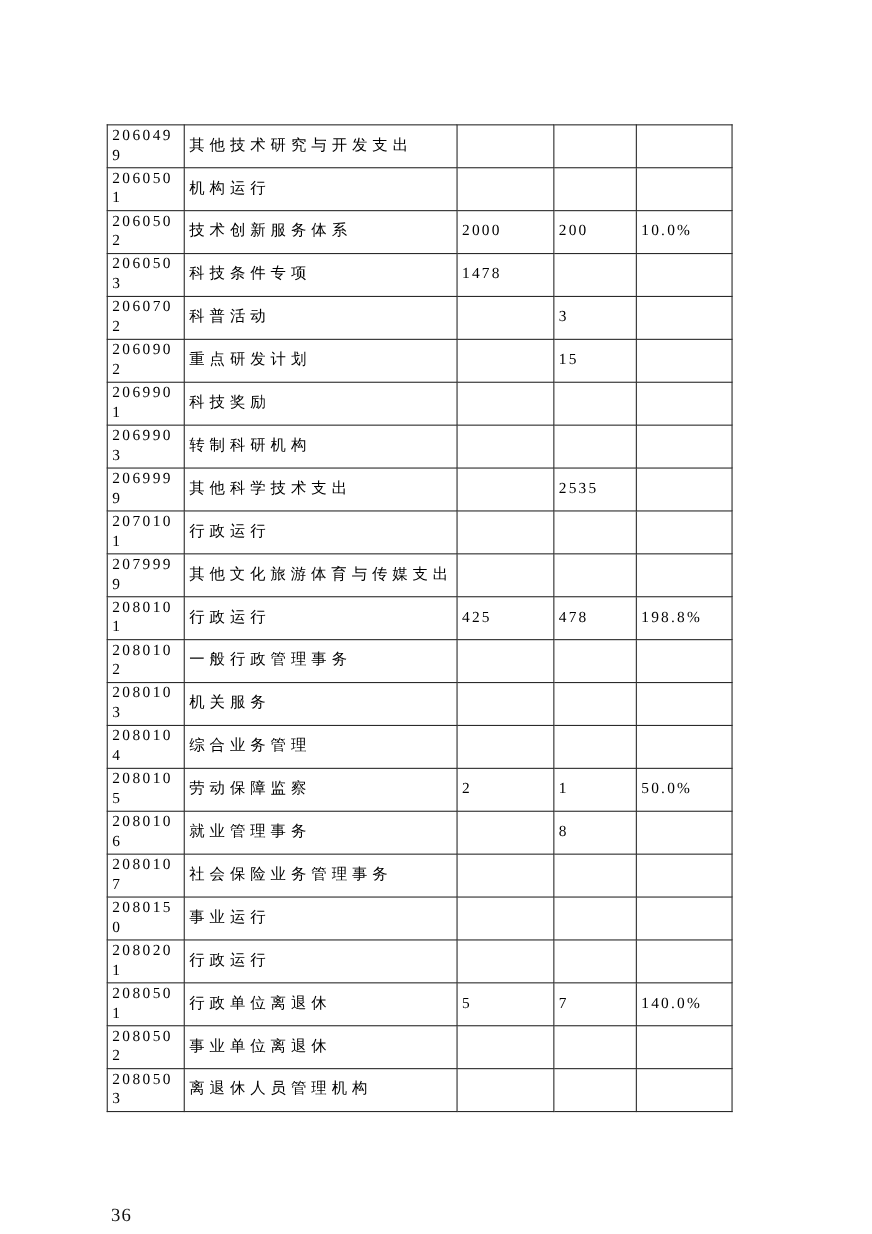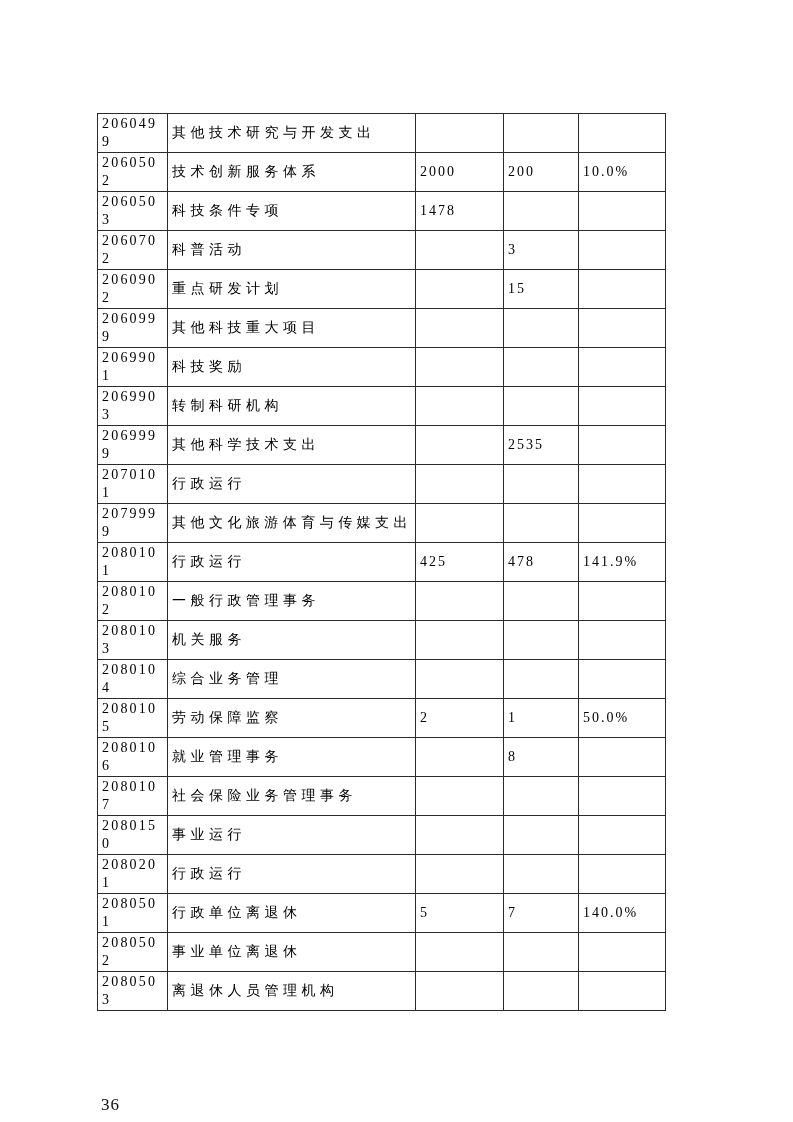--- a/index.html
+++ b/index.html
@@ -68,20 +68,27 @@
     </colgroup>
     <tbody>
         <tr style="height: 26px;">
           <td class="code">2060499</td>
           <td class="name" style="letter-spacing: 4.5px;">其他技术研究与开发支出</td>
           <td class="num"></td>
           <td class="num"></td>
           <td class="num"></td>
         </tr>
         <tr style="height: 26px;">
+          <td class="code">2060501</td>
+          <td class="name" style="letter-spacing: 4.5px;">机构运行</td>
+          <td class="num"></td>
+          <td class="num"></td>
+          <td class="num"></td>
+        </tr>
+        <tr style="height: 26px;">
           <td class="code">2060502</td>
           <td class="name" style="letter-spacing: 4.5px;">技术创新服务体系</td>
           <td class="num">2000</td>
           <td class="num">200</td>
           <td class="num">10.0%</td>
         </tr>
         <tr style="height: 26px;">
           <td class="code">2060503</td>
           <td class="name" style="letter-spacing: 4.5px;">科技条件专项</td>
           <td class="num">1478</td>
@@ -95,27 +102,20 @@
           <td class="num">3</td>
           <td class="num"></td>
         </tr>
         <tr style="height: 26px;">
           <td class="code">2060902</td>
           <td class="name" style="letter-spacing: 4.5px;">重点研发计划</td>
           <td class="num"></td>
           <td class="num">15</td>
           <td class="num"></td>
         </tr>
-        <tr style="height: 26px;">
-          <td class="code">2060999</td>
-          <td class="name" style="letter-spacing: 4.5px;">其他科技重大项目</td>
-          <td class="num"></td>
-          <td class="num"></td>
-          <td class="num"></td>
-        </tr>
         <tr style="height: 26px; margin-left: 30px;">
           <td class="code">2069901</td>
           <td class="name" style="letter-spacing: 4.5px;">科技奖励</td>
           <td class="num"></td>
           <td class="num"></td>
           <td class="num"></td>
         </tr>
         <tr style="height: 26px; font-family: Liberation Serif, serif;">
           <td class="code">2069903</td>
           <td class="name" style="letter-spacing: 4.5px;">转制科研机构</td>
@@ -142,21 +142,21 @@
           <td class="name" style="letter-spacing: 4.46px;">其他文化旅游体育与传媒支出</td>
           <td class="num"></td>
           <td class="num"></td>
           <td class="num"></td>
         </tr>
         <tr style="height: 26px;">
           <td class="code">2080101</td>
           <td class="name" style="letter-spacing: 4.5px;">行政运行</td>
           <td class="num">425</td>
           <td class="num">478</td>
-          <td class="num">141.9%</td>
+          <td class="num">198.8%</td>
         </tr>
         <tr style="height: 26px;">
           <td class="code">2080102</td>
           <td class="name" style="letter-spacing: 4.5px;">一般行政管理事务</td>
           <td class="num"></td>
           <td class="num"></td>
           <td class="num"></td>
         </tr>
         <tr style="height: 26px;">
           <td class="code">2080103</td>

